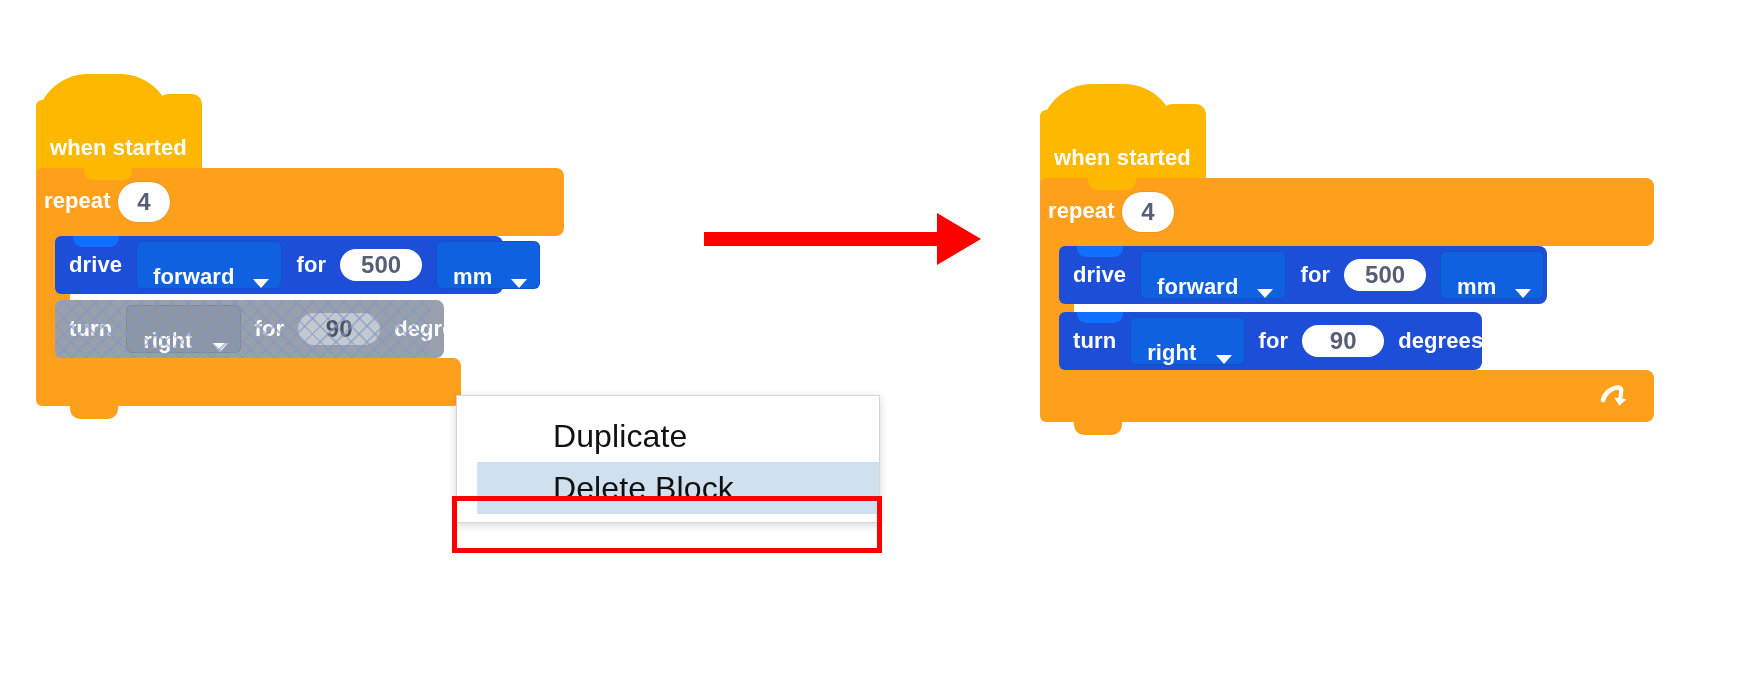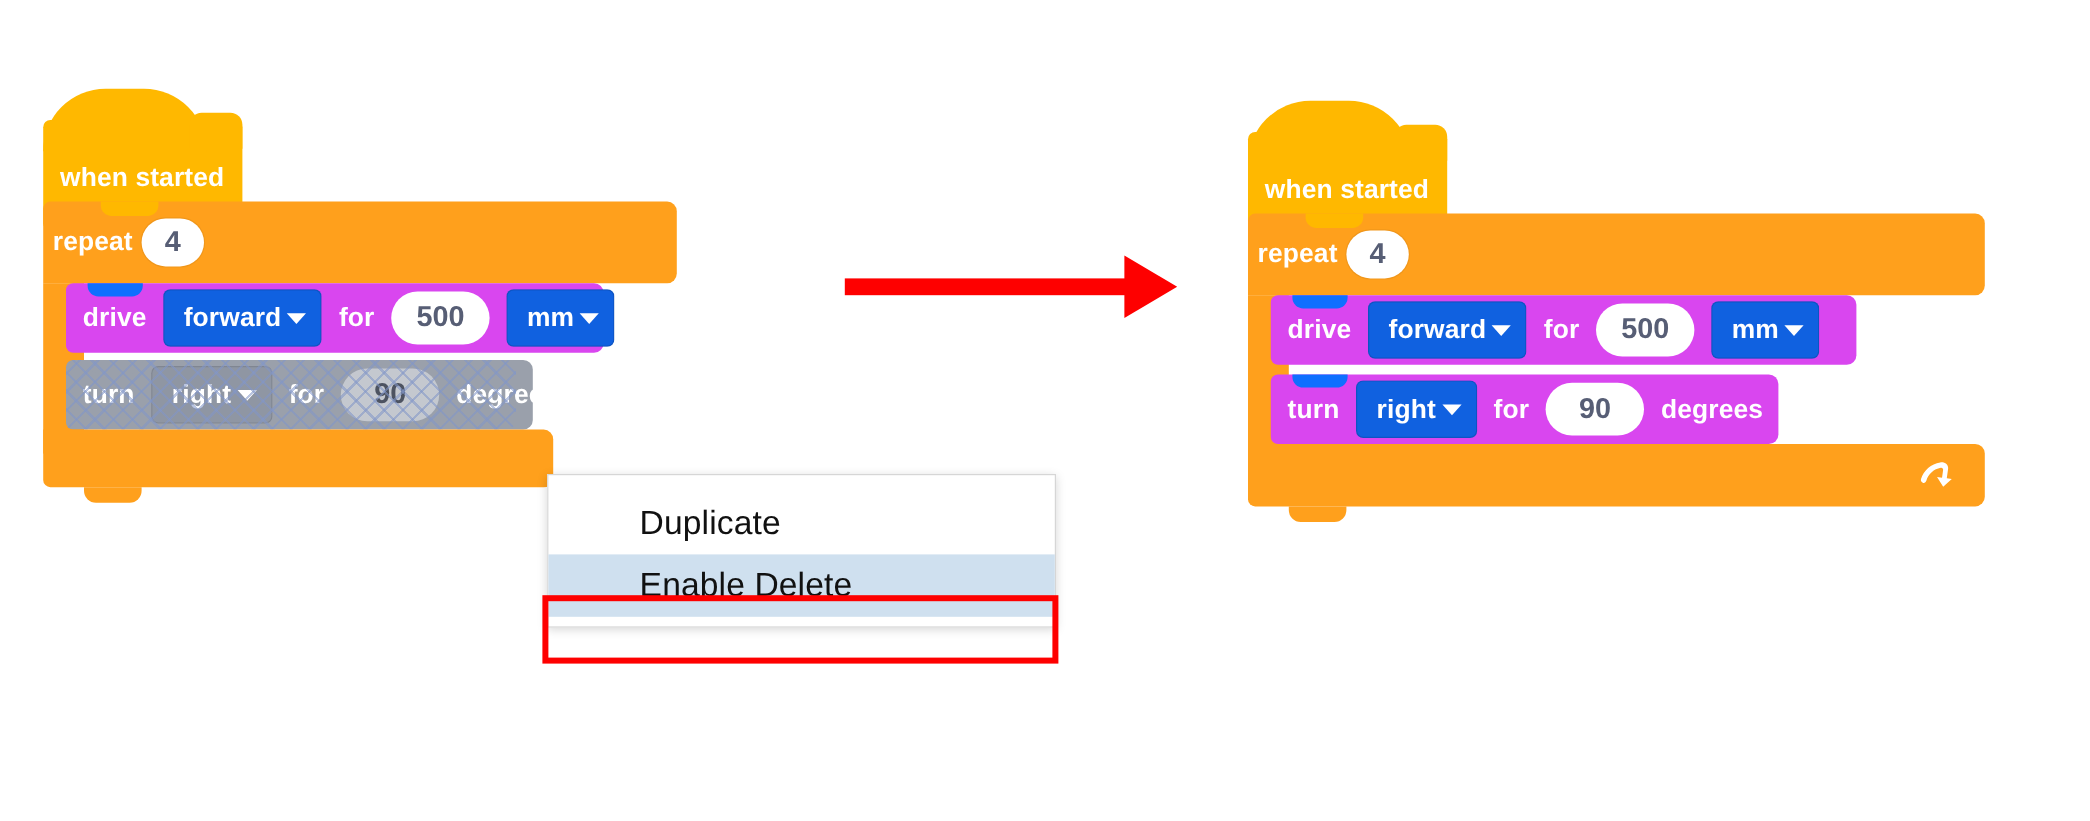--- a/index.html
+++ b/index.html
@@ -87,49 +87,49 @@
     box-shadow:0 0 0 1px rgba(0,0,0,.06);
   }
   .loop-arrow{
     position:absolute;
     width:30px;height:30px;
   }
 
   
   .sblock{
     position:absolute;
-    background:#d946ef;
+    background:#1d4ed8;
     border-radius:6px 8px 8px 6px;
     display:flex;align-items:center;
   }
   .sblock .notch-cut{
     position:absolute;left:18px;top:0px;
     width:46px;height:11px;
     background:#0f6fff;
     border-radius:0 0 9px 9px;
   }
   .dropdown{
     background:#1061e0;
     border:1px solid rgba(0,0,0,.13);
     border-radius:6px;
     height:46px;
-    display:flex;align-items:center;
+    display:flex;align-items:flex-end;
     padding:0 12px 0 16px;
-    gap:5px;
+    gap:19px;
   }
   .caret{
     width:0;height:0;
     border-left:8px solid transparent;
     border-right:8px solid transparent;
     border-top:9px solid #ffffff;
   }
   .inline-oval{
     background:#ffffff;
     border-radius:999px;
-    height:44px;
+    height:32px;
     min-width:62px;
     display:flex;align-items:center;justify-content:center;
     color:#575e75;font-weight:700;font-size:24px;
     padding:0 10px;
   }
 
   
   .disabled-wrap{position:absolute;}
   .disabled-wrap .sblock{
     background:#9aa0ab;
@@ -165,24 +165,25 @@
     position:absolute;
     background:#ffffff;
     border:1px solid #d6d6d6;
     box-shadow:0 2px 8px rgba(0,0,0,.17);
     padding:14px 0 8px 0;
   }
   .ctx-item{
     height:52px;
     display:flex;align-items:center;
     padding-left:76px;
-    font-size:28px;
+    font-size:32px;
     color:#111111;
     letter-spacing:.1px;
     white-space:nowrap;
+    margin-left:20px;
   }
   .ctx-item.disabled{color:#b8b8b8;}
   .ctx-item.selected{background:#cfe0ef;}
   .ctx-highlight{
     position:absolute;
     border:5px solid #fe0000;
     box-sizing:border-box;
     pointer-events:none;
   }
 </style>
@@ -240,21 +241,21 @@
     <div class="cblock-foot-notch" style="left:70px;top:406px;"></div>
   </div>
 
   <div>
     <div class="arrow-shaft" style="left:704px;top:232px;width:235px;height:14px;"></div>
     <div class="arrow-head" style="left:937px;top:213px;"></div>
   </div>
 
   <div class="ctx-menu" style="left:456px;top:395px;width:422px;">
     <div class="ctx-item">Duplicate</div>
-    <div class="ctx-item selected">Enable Delete</div>
+    <div class="ctx-item selected">Delete Block</div>
   </div>
   <div class="ctx-highlight" style="left:452px;top:496px;width:430px;height:57px;"></div>
 
   <div>
 
     <div class="hat" style="left:1040px;top:110px;">
       <div class="hat-dome"></div>
       <div class="hat-shoulder"></div>
       <div class="blk-label hat-text">when started</div>
     </div>

